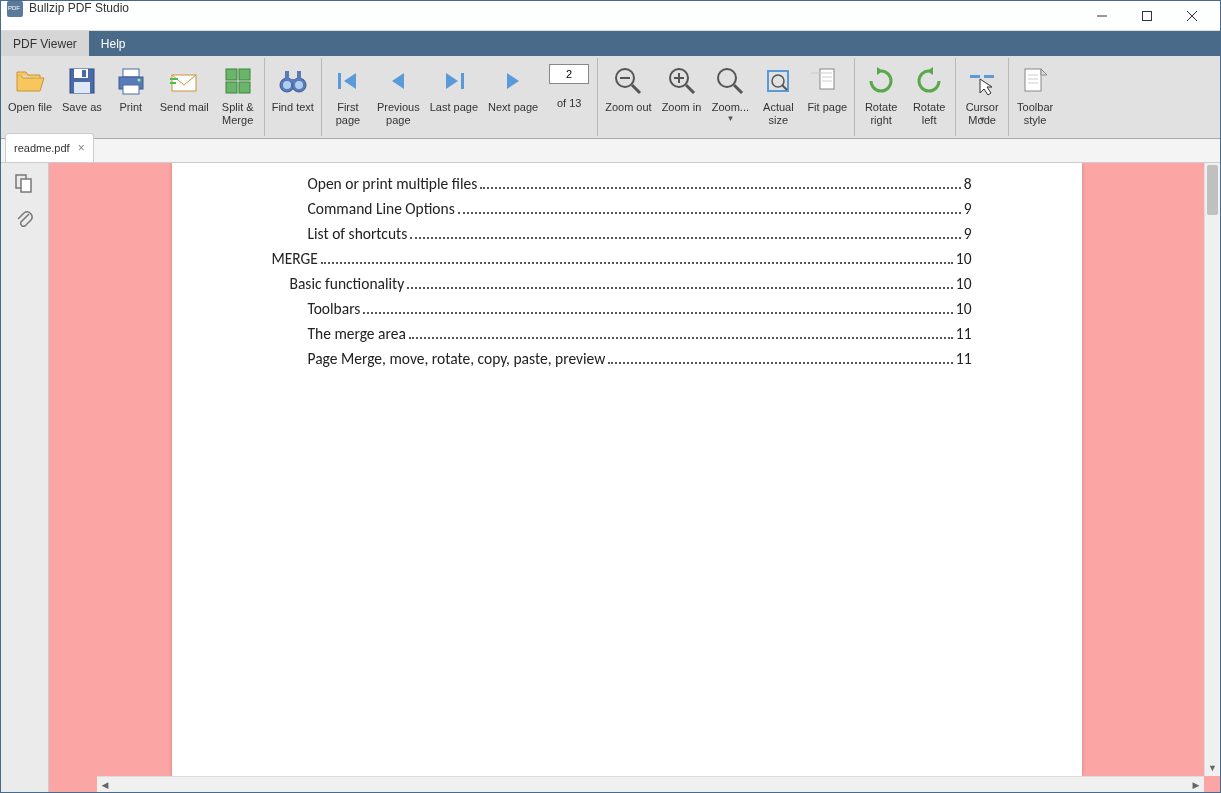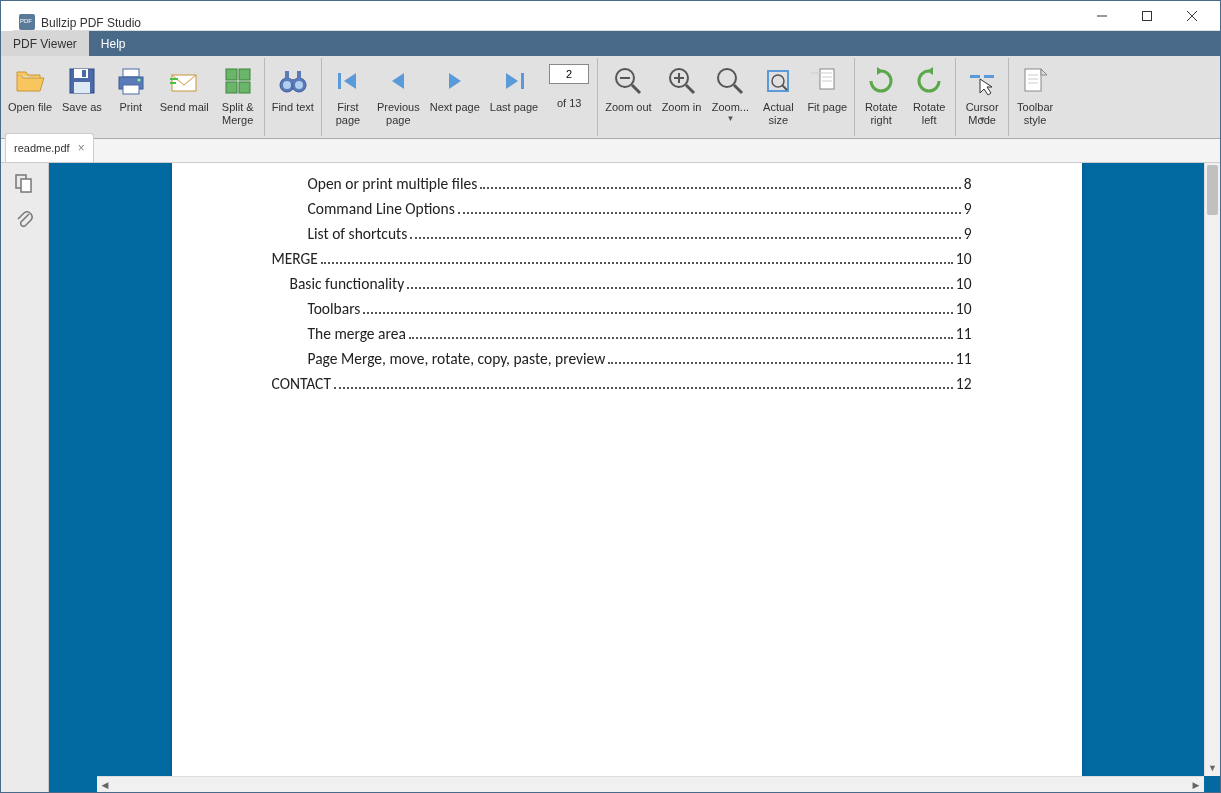--- a/index.html
+++ b/index.html
@@ -1,17 +1,17 @@
 <!DOCTYPE html>
 <html><head>
 <meta charset="utf-8">
 <style>
   * { box-sizing: border-box; margin: 0; padding: 0; }
   body { font-family: "Segoe UI", Tahoma, sans-serif; font-size: 12px; background: #fff; overflow: hidden; width: 1221px; height: 793px; border: 1px solid #4a6a8a; }
-  .titlebar { height: 30px; background: #fff; display: flex; align-items: flex-end; padding: 0 6px; border-bottom: 1px solid #ddd; margin-left: 12px; }
+  .titlebar { height: 30px; background: #fff; display: flex; align-items: flex-start; padding: 0 6px; border-bottom: 1px solid #ddd; }
   .titlebar .icon { width: 16px; height: 16px; margin-right: 6px; background: #5a7a9a; border-radius: 2px; position: relative; }
   .titlebar .icon::after { content:"PDF"; font-size:6px; color:#fff; position:absolute; top:4px; left:1px; }
   .titlebar .title { color: #333; font-size: 12px; flex: 1; }
   .titlebar .winbtn { width: 45px; height: 29px; display: flex; align-items: center; justify-content: center; cursor: pointer; }
   .menubar { height: 25px; background: #4a6a8a; display: flex; align-items: stretch; }
   .menubar .menuitem { padding: 0 12px; color: #fff; font-size: 12px; display: flex; align-items: center; cursor: pointer; }
   .menubar .menuitem.active { background: #d6d6d6; color: #333; }
   .toolbar { height: 83px; background: #e1e1e1; border-bottom: 1px solid #aaa; display: flex; align-items: stretch; padding: 2px 0; }
   .tbgroup { display: flex; align-items: flex-start; border-right: 1px solid #b8b8b8; padding: 2px 2px; }
   .tbbtn { display: flex; flex-direction: column; align-items: center; justify-content: flex-start; min-width: 48px; padding: 2px 4px; cursor: pointer; border: 1px solid transparent; border-radius: 2px; height: 76px; }
@@ -19,21 +19,21 @@
   .tbbtn .lbl { font-size: 11px; color: #333; text-align: center; line-height: 13px; white-space: pre-line; }
   .pagebox { display:flex; flex-direction:column; align-items:center; justify-content:center; margin: 4px 6px; }
   .pagebox input { width: 40px; height: 20px; text-align: center; font-size: 11px; border: 1px solid #888; }
   .pagebox .of { font-size: 11px; color:#333; margin-top: 13px; }
   .tabbar { height: 24px; background: #f4f4f4; border-bottom: 1px solid #ccc; display: flex; align-items: flex-end; padding-left: 4px; }
   .tab { height: 22px; background: #fff; border: 1px solid #ccc; border-bottom: none; padding: 14px 8px; display: flex; align-items: center; font-size: 11px; color: #333; border-radius: 3px 3px 0 0; margin-right: 2px; }
   .tab .close { margin-left: 8px; color: #888; cursor: pointer; font-size: 12px; }
   .content { display: flex; height: calc(793px - 30px - 25px - 83px - 24px - 2px); }
   .sidebar { width: 48px; background: #ebebeb; border-right: 1px solid #ccc; display:flex; flex-direction:column; align-items:center; padding-top:10px; gap:14px; }
   .sidebar .sbtn { width:22px; height:22px; cursor:pointer; display:flex; align-items:center; justify-content:center; }
-  .viewer { flex: 1; background: #0369a1; position: relative; overflow: hidden; }
+  .viewer { flex: 1; background: #fca5a5; position: relative; overflow: hidden; }
   .page-area { position: absolute; top:0; left:0; right:16px; bottom:16px; overflow:hidden; display:flex; justify-content:center; }
   .page { width: 910px; background: #fff; box-shadow: 0 0 4px rgba(0,0,0,0.2); padding: 5px 110px 20px 100px; }
   .toc-line { display: flex; align-items: baseline; font-family: Calibri, sans-serif; font-size: 15.5px; color: #222; margin: 6px 0; }
   .toc-line.l1 { margin-left: 0; }
   .toc-line.l2 { margin-left: 18px; }
   .toc-line.l3 { margin-left: 36px; }
   .toc-text { white-space: nowrap; }
   .toc-dots { flex: 1; border-bottom: 2px dotted #555; margin: 0 3px 3px 3px; min-width: 10px; }
   .toc-pn { white-space: nowrap; }
   .vscroll { position:absolute; top:0; right:0; width:16px; bottom:16px; background:#f0f0f0; border-left:1px solid #ddd; }
@@ -160,33 +160,33 @@
           <svg width="32" height="32">
             <path d="M22 8 L10 16 L22 24 Z" fill="#5a9ad8"></path>
           </svg>
         </span>
       <span class="lbl">Previous
 page</span>
     </div>
     <div class="tbbtn">
       <span class="ico">
           <svg width="32" height="32">
-            <path d="M10 8 L22 16 L10 24 Z" fill="#5a9ad8"></path>
-          </svg>
-        </span>
-      <span class="lbl">Next page</span>
-    </div>
-    <div class="tbbtn">
-      <span class="ico">
-          <svg width="32" height="32">
             <path d="M8 8 L20 16 L8 24 Z" fill="#5a9ad8"></path>
             <rect x="23" y="8" width="3" height="16" fill="#5a9ad8"></rect>
           </svg>
         </span>
       <span class="lbl">Last page</span>
+    </div>
+    <div class="tbbtn">
+      <span class="ico">
+          <svg width="32" height="32">
+            <path d="M10 8 L22 16 L10 24 Z" fill="#5a9ad8"></path>
+          </svg>
+        </span>
+      <span class="lbl">Next page</span>
     </div>
     <div class="pagebox">
       <input type="text" value="2" style="">
       <span class="of">of 13</span>
     </div>
   </div>
   <div class="tbgroup">
     <div class="tbbtn">
       <span class="ico">
           <svg width="32" height="32">
@@ -351,25 +351,20 @@
           <div class="toc-line l3">
             <span class="toc-text">The merge area</span>
             <span class="toc-dots"></span>
             <span class="toc-pn">11</span>
           </div>
           <div class="toc-line l3">
             <span class="toc-text">Page Merge, move, rotate, copy, paste, preview</span>
             <span class="toc-dots"></span>
             <span class="toc-pn">11</span>
           </div>
-          <div class="toc-line l1">
-            <span class="toc-text">CONTACT</span>
-            <span class="toc-dots"></span>
-            <span class="toc-pn">12</span>
-          </div>
         </div>
     </div>
     <div class="vscroll">
       <div class="arrow" style="top:0">▲</div>
       <div class="thumb"></div>
       <div class="arrow" style="bottom:0">▼</div>
     </div>
     <div class="hscroll">
       <div class="arrow" style="left:0">◀</div>
       <div class="arrow" style="right:0">▶</div>

